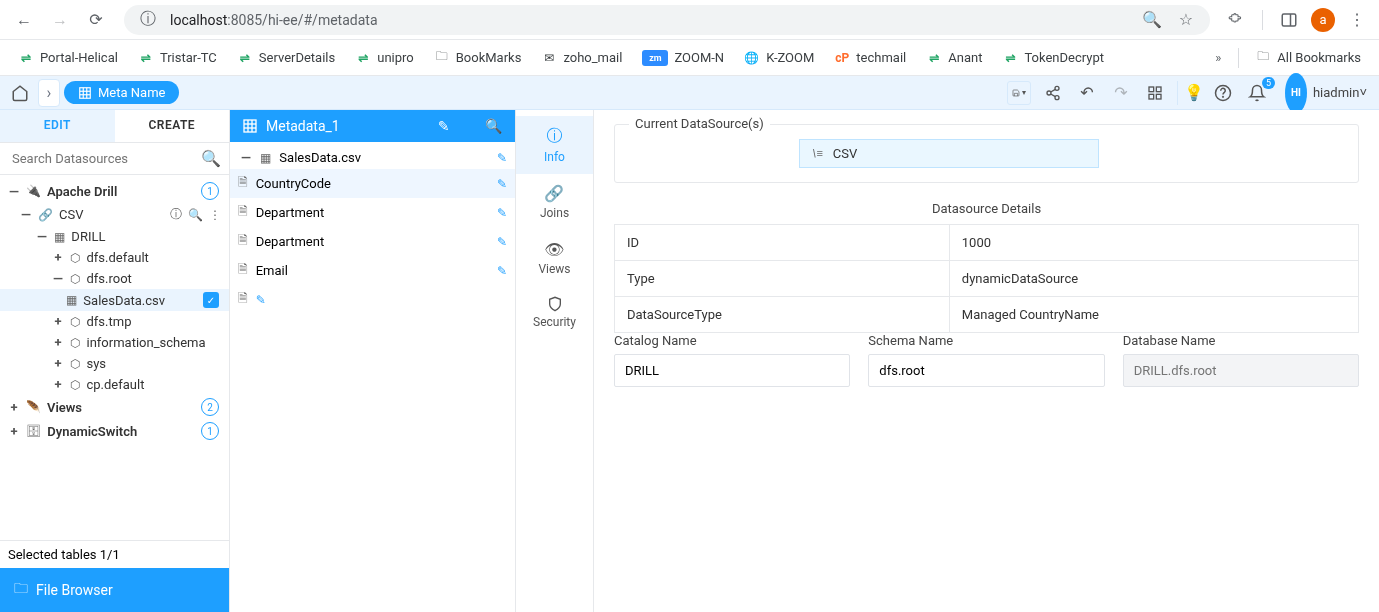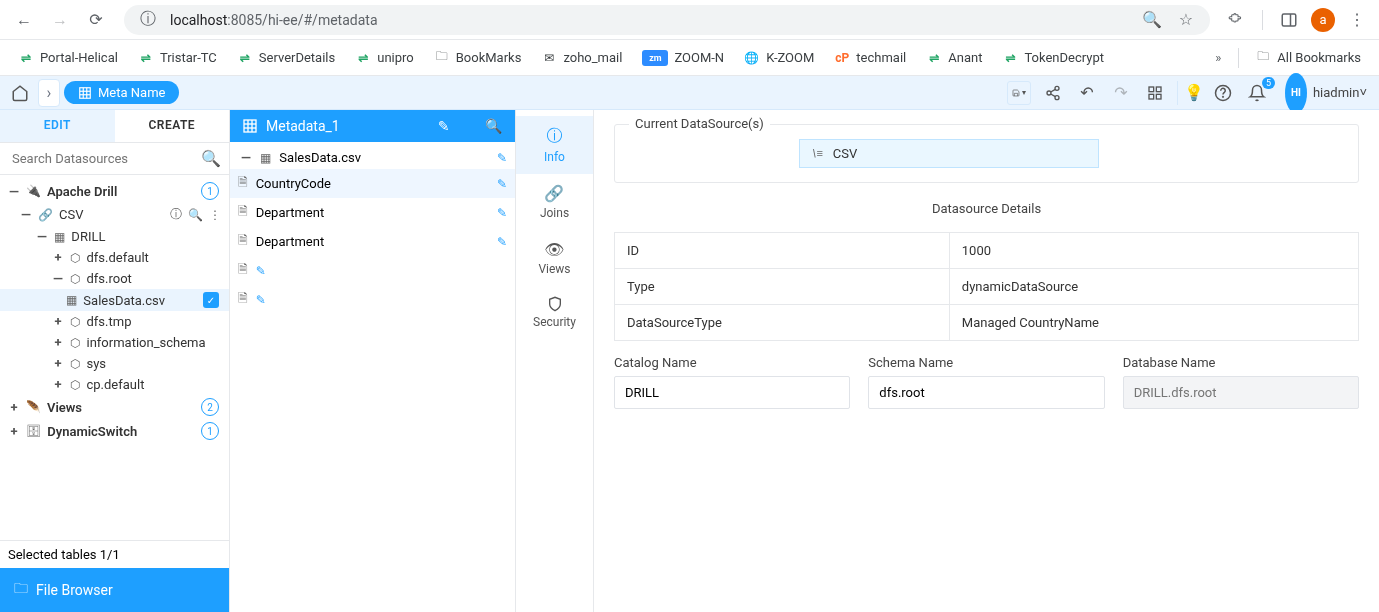--- a/index.html
+++ b/index.html
@@ -90,21 +90,21 @@
 
 .fieldset { border: 1px solid #e6e8eb; border-radius: 3px; padding: 14px; margin-bottom: 18px; position: relative; }
 .fieldset-legend { position: absolute; top: -9px; left: 14px; background: #fff; padding: 0 6px; font-size: 13px; color: #444; text-align: center; }
 .ds-chip { border: 1px solid #bfe4ff; background: #eaf7ff; padding: 6px 12px; display: inline-flex; align-items: center; gap: 10px; font-size: 13px; color: #333; min-width: 300px; margin-left: 170px; }
 .ds-chip-ico { color: #666; font-style: italic; font-size: 11px; }
 
 .detail-table { width: 100%; border-collapse: collapse; }
 .detail-table td { border: 1px solid #e6e8eb; padding: 10px 12px; font-size: 13px; color: #333; }
 .detail-table td:first-child { width: 45%; }
 
-.form-row { display: flex; gap: 18px; margin-top: 14px; }
+.form-row { display: flex; gap: 18px; }
 .form-group { flex: 1; display: flex; flex-direction: column; gap: 6px; }
 .form-label { font-size: 13px; color: #444; }
 .form-input { border: 1px solid #e0e3e8; padding: 8px 10px; font-size: 13px; border-radius: 2px; }
 .form-input[readonly] { background: #f3f4f6; color: #9ca3af; }
 
 svg { display: block; }
 </style>
 </head>
 <body>
 
@@ -376,20 +376,21 @@
         <span class="tree-label">Department</span>
         <span class="pencil-blue">✎</span>
       </div>
       <div class="mid-row indent-1">
         <span class="mini-ico">🗎</span>
         <span class="tree-label">Department</span>
         <span class="pencil-blue">✎</span>
       </div>
       <div class="mid-row indent-1">
         <span class="mini-ico">🗎</span>
+        <span class="tree-label">Email</span>
         <span class="pencil-blue">✎</span>
       </div>
       <div class="mid-row indent-1">
         <span class="mini-ico">🗎</span>
         <span class="pencil-blue">✎</span>
       </div>
     </div>
   </div>
 
   <div class="col col-nav">
@@ -420,21 +421,21 @@
   <div class="col-right">
     <div class="fieldset">
       <div class="fieldset-legend">Current DataSource(s)</div>
       <div class="ds-chip">
         <span class="ds-chip-ico">\≡</span>
         <span>CSV</span>
       </div>
     </div>
 
     <div class="fieldset" style="padding:0;border:none">
-      <div class="fieldset-legend" style="position:static;margin-bottom:16px;padding:0">Datasource Details</div>
+      <div class="fieldset-legend" style="position:static;margin-bottom:8px;padding:0">Datasource Details</div>
       <table class="detail-table">
         <tbody>
             <tr>
           <td>ID</td>
           <td>1000</td>
         </tr>
         <tr>
           <td>Type</td>
           <td>dynamicDataSource</td>
         </tr>

